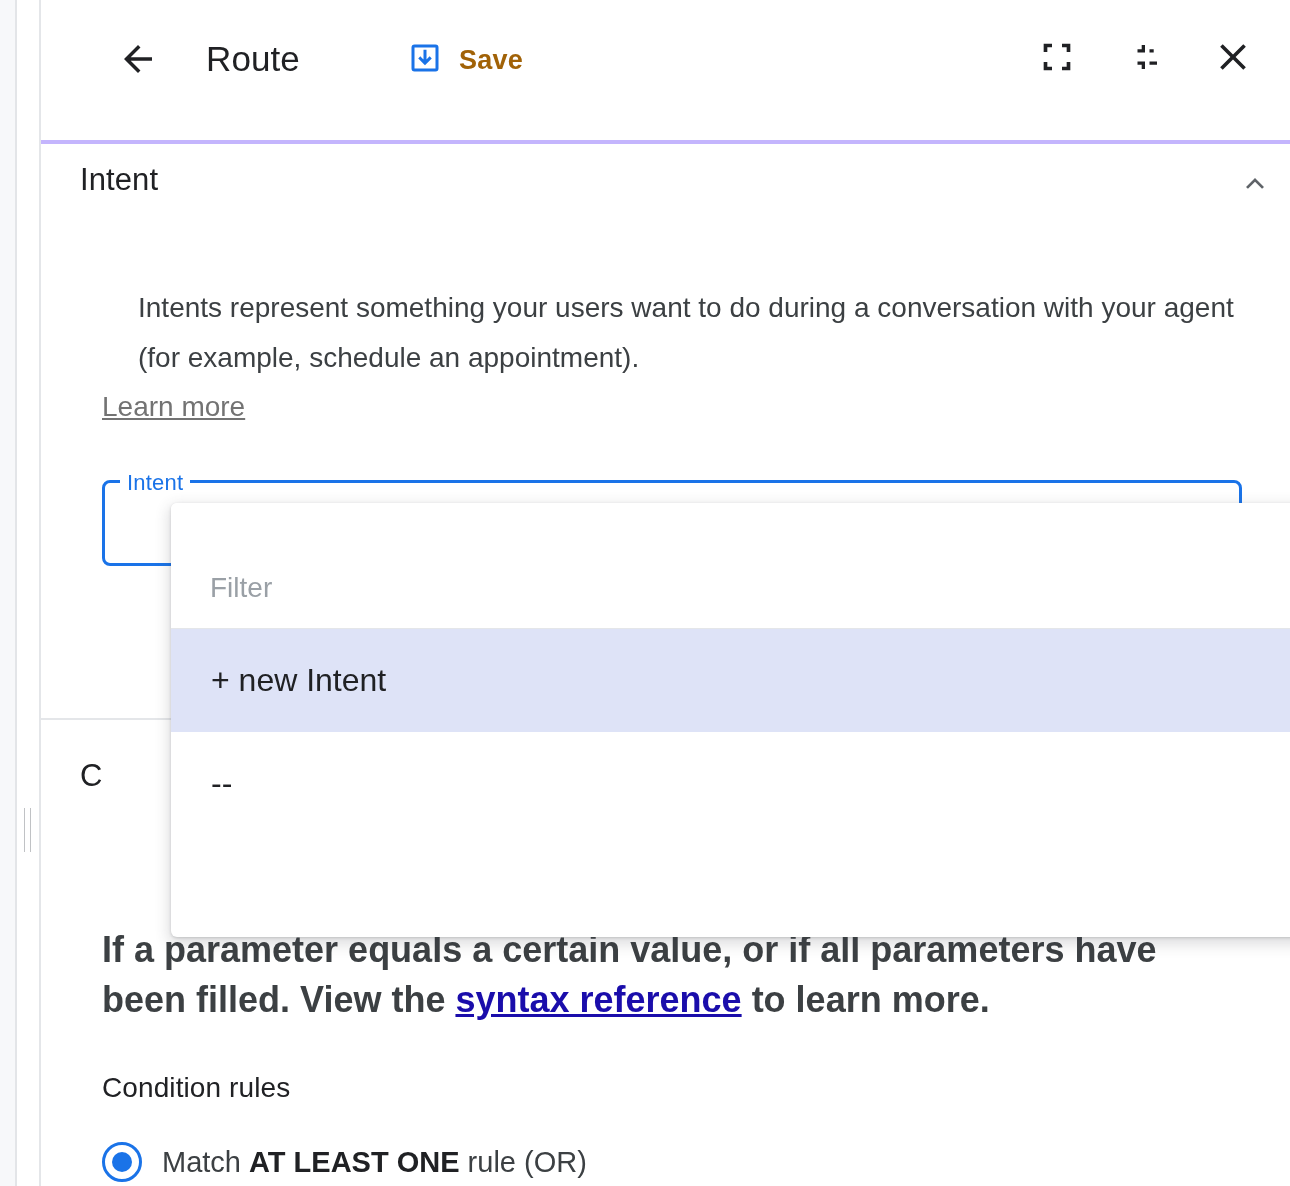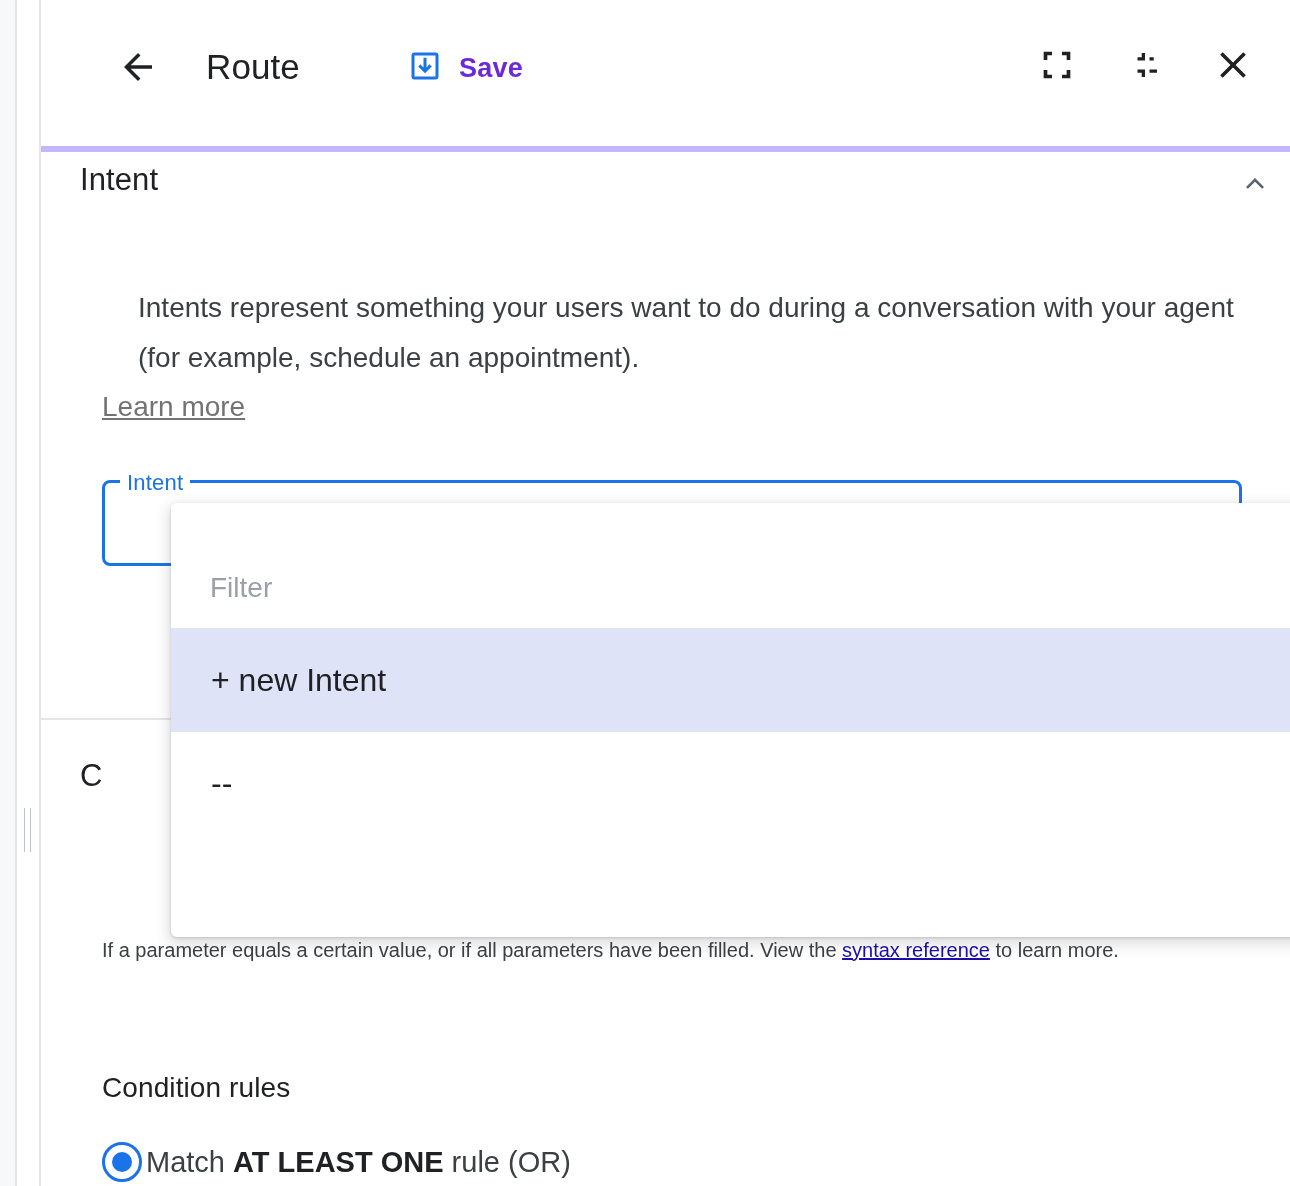--- a/index.html
+++ b/index.html
@@ -70,23 +70,23 @@
   .panel {
     position: absolute;
     left: 41px; top: 0;
     width: 1249px; height: 1186px;
     background: #ffffff;
   }
 
   
   .panel-header {
     position: absolute;
-    left: 0; top: 8px;
+    left: 0; top: 0;
     width: 1249px; height: 144px;
-    border-bottom: 6px solid #c4b5fd;
+    border-bottom: 4px solid #c4b5fd;
     box-sizing: border-box;
   }
   .back-btn {
     position: absolute;
     left: 66px; top: 30px;
     width: 62px; height: 62px;
     display: flex;
     align-items: center;
     justify-content: center;
     border-radius: 50%;
@@ -110,21 +110,21 @@
     gap: 16px;
     padding: 0 8px;
     border-radius: 6px;
     cursor: pointer;
     background: transparent;
     border: none;
   }
   .save-btn .save-label {
     font-size: 27px;
     font-weight: bold;
-    color: #6d28d9;
+    color: #a16207;
     letter-spacing: 0.2px;
     white-space: nowrap;
   }
   .hdr-icons {
     position: absolute;
     right: 24px; top: 26px;
     display: flex;
     align-items: center;
     gap: 22px;
   }
@@ -232,38 +232,39 @@
     align-items: center;
     justify-content: center;
     cursor: pointer;
   }
 
   
   .cond-text {
     position: absolute;
     left: 61px; top: 925px;
     width: 1140px;
-    font-size: 20px;
+    font-size: 36px;
     line-height: 50px;
     color: #3c4043;
+    font-weight: bold;
   }
   .cond-rules-title {
     position: absolute;
     left: 61px; top: 1072px;
     font-size: 28px;
     font-weight: normal;
     color: #202124;
     letter-spacing: 0.1px;
   }
   .radio-row {
     position: absolute;
     left: 61px; top: 1142px;
     display: flex;
     align-items: center;
-    gap: 4px;
+    gap: 20px;
     cursor: pointer;
   }
   .radio {
     position: relative;
     width: 40px; height: 40px;
     border: 3px solid #1a73e8;
     border-radius: 50%;
     box-sizing: border-box;
     flex: none;
   }

